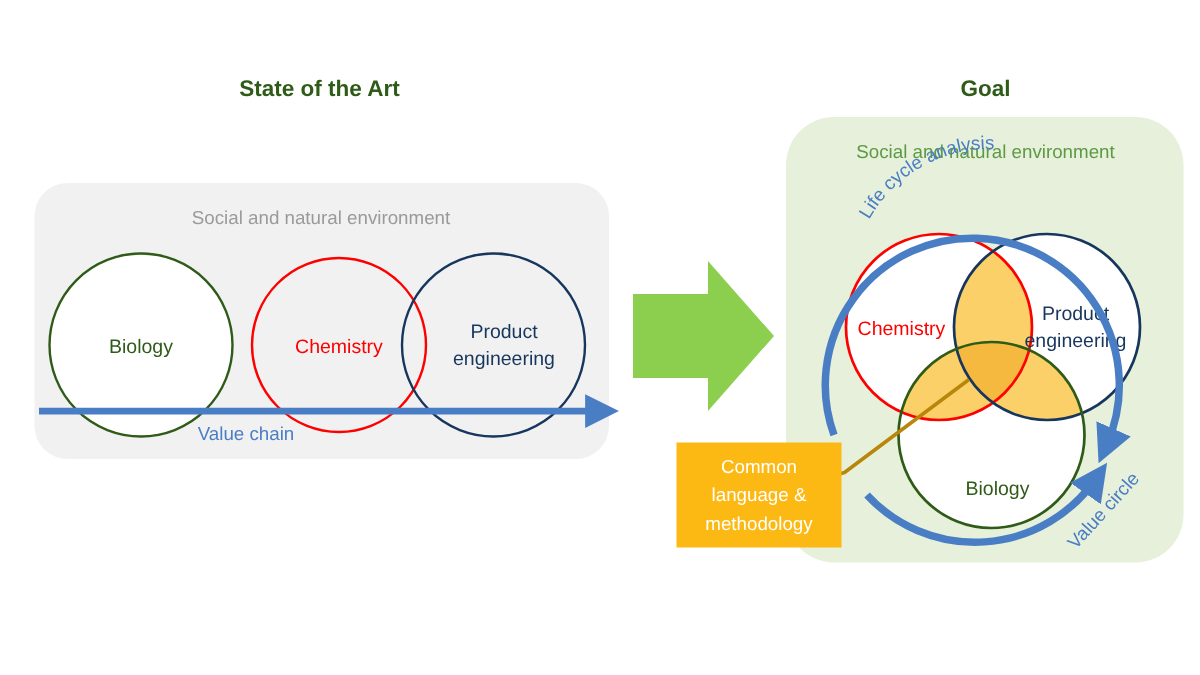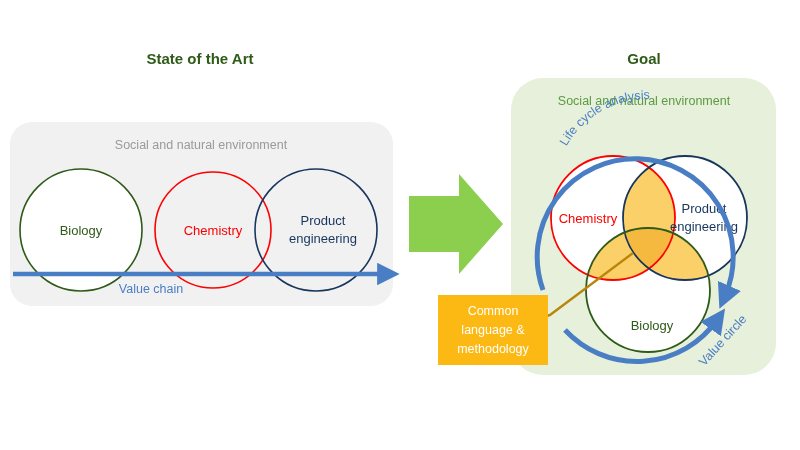--- a/index.html
+++ b/index.html
@@ -9,21 +9,21 @@
   }
   body {
     width: 800px;
     height: 450px;
     font-family: "Liberation Sans", sans-serif;
     position: relative;
     overflow: hidden;
   }
   #stage {
     position: absolute;
-    left: 3px; top: 0;
+    left: 16px; top: 0;
     width: 727px;
     height: 450px;
   }
   svg { display: block; }
   .panel-title {
     font-family: "Liberation Sans", sans-serif;
     font-weight: bold;
     font-size: 15px;
     fill: #2f5b18;
     text-anchor: middle;

